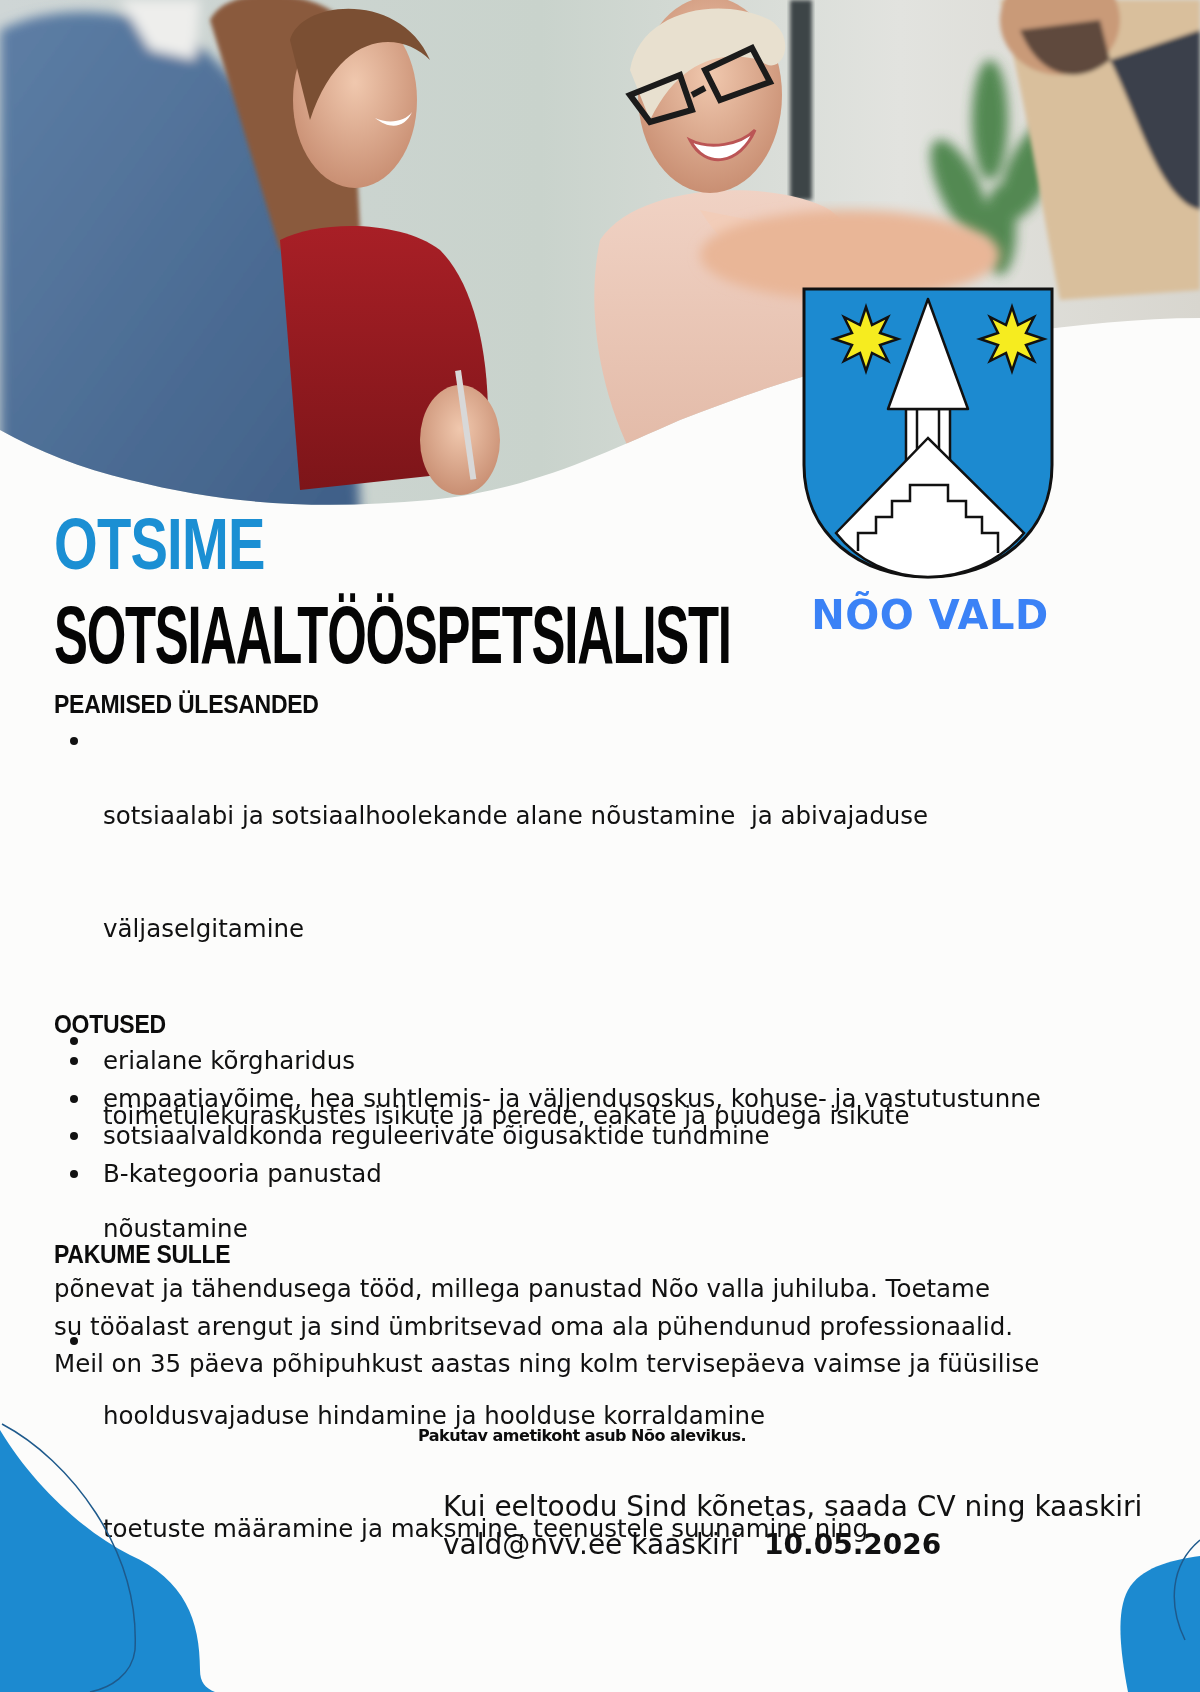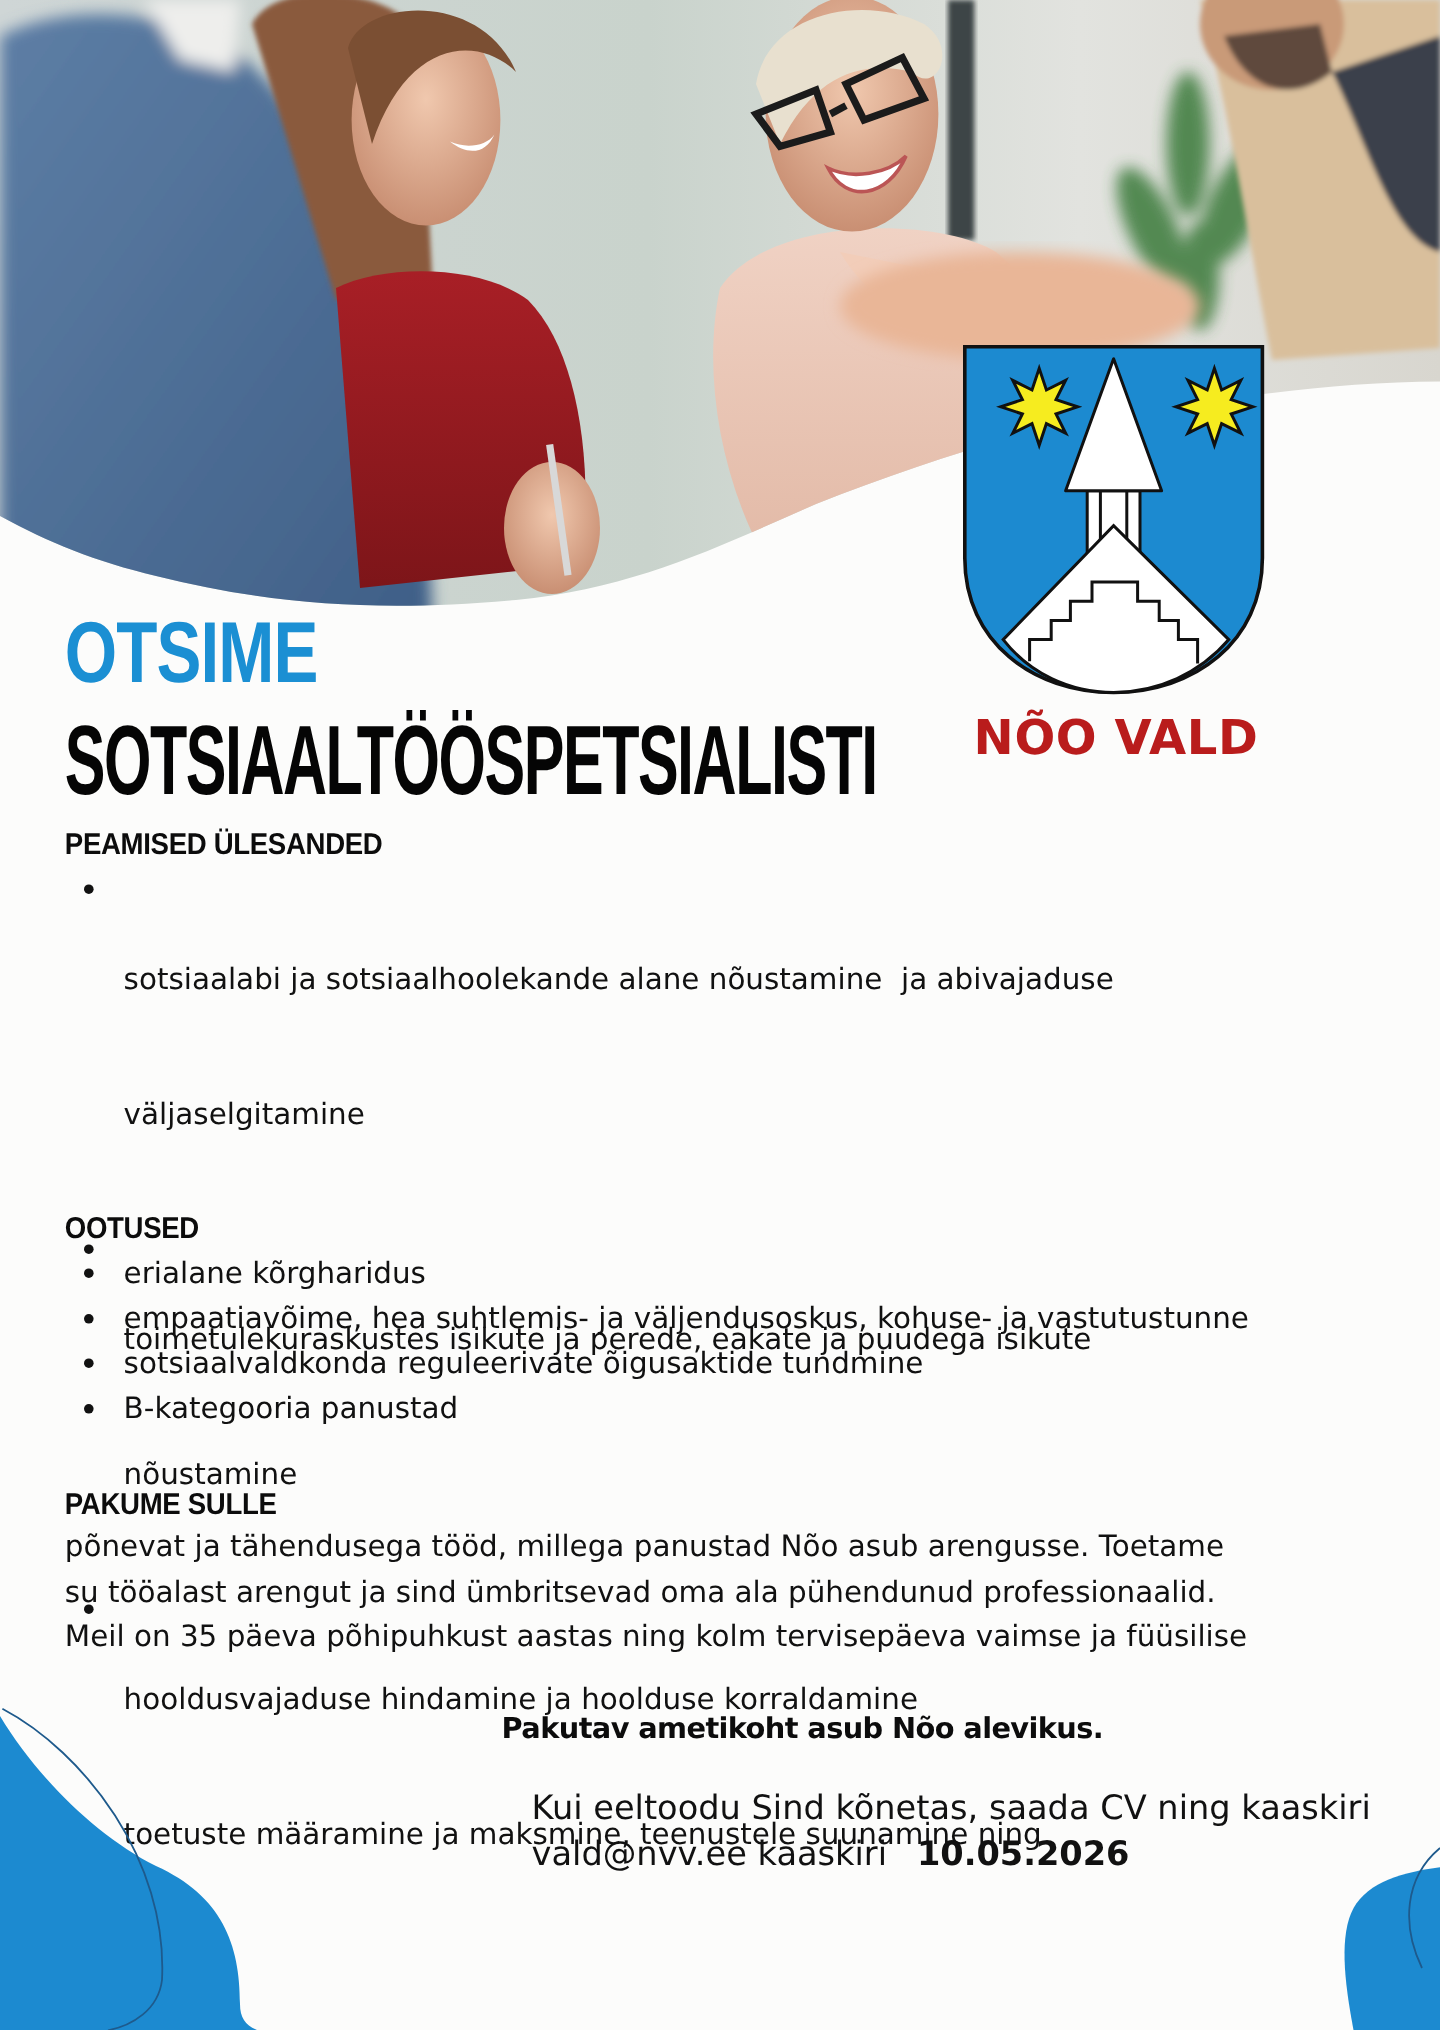--- a/index.html
+++ b/index.html
@@ -6,42 +6,42 @@
   body { width: 1200px; height: 1692px; overflow: hidden; background: #fcfcfb; position: relative;
          font-family: "Liberation Sans", "DejaVu Sans", sans-serif; color: #111; }
   .canvas { position: absolute; left: 0; top: 0; width: 1200px; height: 1692px; overflow: hidden; }
 
   
   .hero { position: absolute; left: 0; top: 0; width: 1200px; height: 520px; }
   .hero svg { display: block; }
 
   .shield { position: absolute; left: 800px; top: 285px; width: 256px; height: 296px; }
   .brand { position: absolute; left: 806px; top: 592px; width: 248px; text-align: center;
-           font-family: "DejaVu Sans", sans-serif; font-weight: 700; font-size: 40px; letter-spacing: 0.5px; color: #b91c1c; }
+           font-family: "DejaVu Sans", sans-serif; font-weight: 700; font-size: 40px; letter-spacing: 0.5px; color: #3b82f6; }
 
   .kicker { position: absolute; left: 54px; top: 508px; font-family: "Liberation Sans Narrow", "Liberation Sans", sans-serif;
             font-weight: 700; font-size: 72px; color: #1b8fd3; transform: scaleX(0.78); transform-origin: left top;
             letter-spacing: -1px; line-height: 1; }
   .title { position: absolute; left: 54px; top: 594px; font-family: "Liberation Sans", sans-serif; font-weight: 700;
            font-size: 82px; color: #050505; transform: scaleX(0.62); transform-origin: left top; letter-spacing: -2px; line-height: 1; white-space: nowrap; }
 
   .section-h { position: absolute; left: 54px; font-family: "Liberation Sans", sans-serif; font-weight: 700; font-size: 25px;
                color: #0c0c0c; transform: scaleX(0.92); transform-origin: left top; letter-spacing: -0.3px; white-space: nowrap; }
 
   ul.list { position: absolute; left: 54px; margin: 0; padding: 0; list-style: none; font-family: "DejaVu Sans", sans-serif;
             font-size: 24.5px; color: #111; }
   ul.list li { position: relative; padding-left: 49px; line-height: 37.5px; white-space: pre-wrap; }
   ul.list li::before { content: ""; position: absolute; left: 16px; top: 15px; width: 8px; height: 8px; border-radius: 50%; background: #111; }
   ul.list li .wrap { display: block; }
 
   .para { position: absolute; left: 54px; top: 1270px; width: 1120px; font-family: "DejaVu Sans", sans-serif; font-size: 24.5px;
           line-height: 37.5px; color: #111; }
   .para span { display: block; white-space: nowrap; }
 
-  .loc { position: absolute; left: 418px; top: 1426px; font-family: "DejaVu Sans", sans-serif; font-weight: 700; font-size: 24px;
+  .loc { position: absolute; left: 418px; top: 1426px; font-family: "DejaVu Sans", sans-serif; font-weight: 700; font-size: 16px;
          color: #0c0c0c; letter-spacing: -0.5px; }
   .apply { position: absolute; left: 443px; top: 1488px; font-family: "DejaVu Sans", sans-serif; font-size: 28px; line-height: 37.5px; color: #111; }
   .apply span { display: block; white-space: nowrap; }
   .apply b { font-weight: 700; margin-left: 16px; }
   .info { position: absolute; left: 438px; top: 1596px; font-family: "DejaVu Sans", sans-serif; font-size: 24.5px; color: #111; }
 
   .blob { position: absolute; }
 </style>
 </head>
 <body>
@@ -180,21 +180,21 @@
   <div class="section-h" style="top:1010px;">OOTUSED</div>
   <ul class="list" style="top:1042px;">
     <li>erialane kõrgharidus</li>
     <li>empaatiavõime, hea suhtlemis- ja väljendusoskus, kohuse- ja vastutustunne</li>
     <li>sotsiaalvaldkonda reguleerivate õigusaktide tundmine</li>
     <li>B-kategooria panustad</li>
   </ul>
 
   <div class="section-h" style="top:1240px;">PAKUME SULLE</div>
   <div class="para">
-    <span>põnevat ja tähendusega tööd, millega panustad Nõo asub arengusse. Toetame</span>
+    <span>põnevat ja tähendusega tööd, millega panustad Nõo valla juhiluba. Toetame</span>
     <span>su tööalast arengut ja sind ümbritsevad oma ala pühendunud professionaalid.</span>
     <span>Meil on 35 päeva põhipuhkust aastas ning kolm tervisepäeva vaimse ja füüsilise</span>
   </div>
 
   <svg class="blob" style="left:0;top:1420px;" width="300" height="272" viewBox="0 0 300 272">
     <path d="M0 10 C30 60 80 110 130 135 C185 160 200 200 200 250 C200 262 205 268 215 272 H0 Z" fill="#1c8ad0"></path>
     <path d="M2 4 C70 40 140 130 135 230 C132 255 110 268 90 272" fill="none" stroke="#1e5a8c" stroke-width="1.5"></path>
   </svg>
   <svg class="blob" style="left:1110px;top:1520px;" width="90" height="172" viewBox="0 0 90 172">
     <path d="M90 36 C60 40 30 48 18 70 C6 92 10 130 18 172 H90 Z" fill="#1c8ad0"></path>

